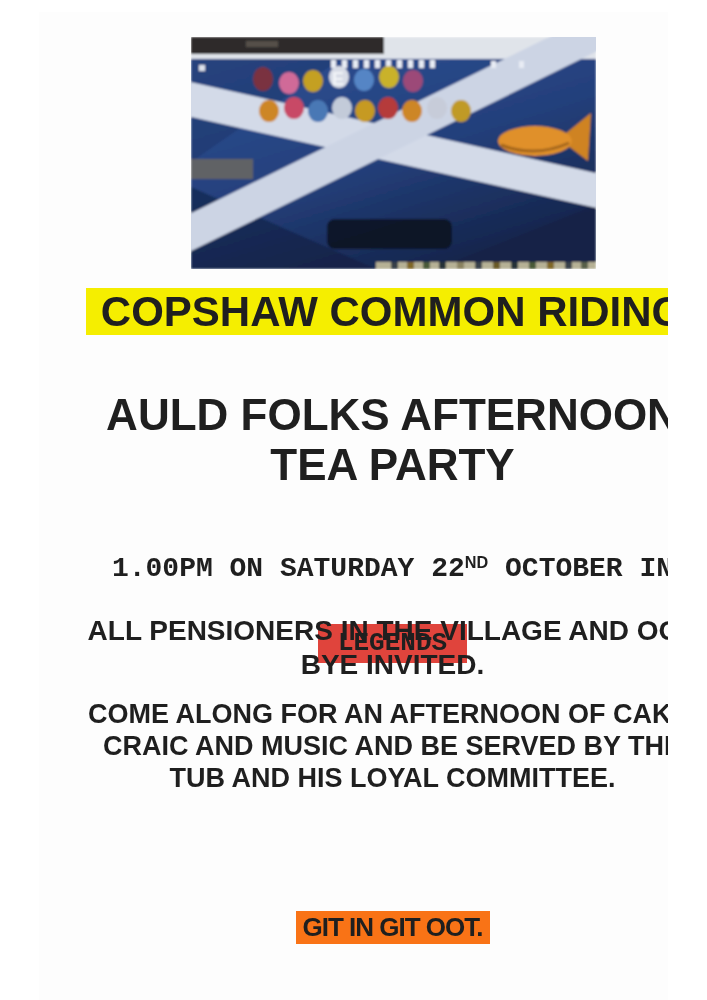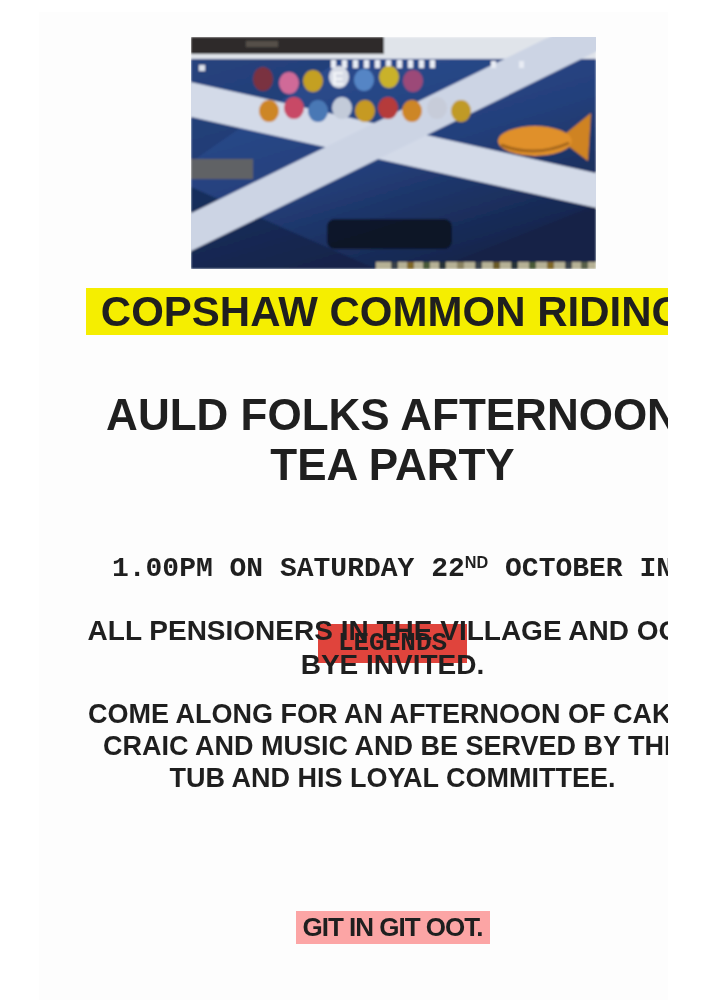--- a/index.html
+++ b/index.html
@@ -29,21 +29,21 @@
   .pensioners { top:602px; font-size:28px; line-height:34px; }
   .details    { top:686px; font-size:27px; line-height:32px; }
   .rsvp       { top:824px; font-size:22px; line-height:28px; }
   sup { font-size:58%; vertical-align:baseline; position:relative; top:-0.52em; }
 
   .hl-red {
     background:#e0443c; font-size:26px; padding:2px 20px; display:inline-block;
   }
   .slogan-row { position:absolute; top:899px; left:0; width:707px; text-align:center; }
   .slogan {
-    background:#fca5a5; display:inline-block; font-size:26px; line-height:31px;
+    background:#f97316; display:inline-block; font-size:26px; line-height:31px;
     padding:1px 7px; letter-spacing:-1px;
   }
   .scan-smudge {
     position:absolute; left:292px; top:997px; width:128px; height:3px;
     background:#9a9a9a; opacity:.5; border-radius:2px;
   }
 </style>
 </head>
 <body>
 

